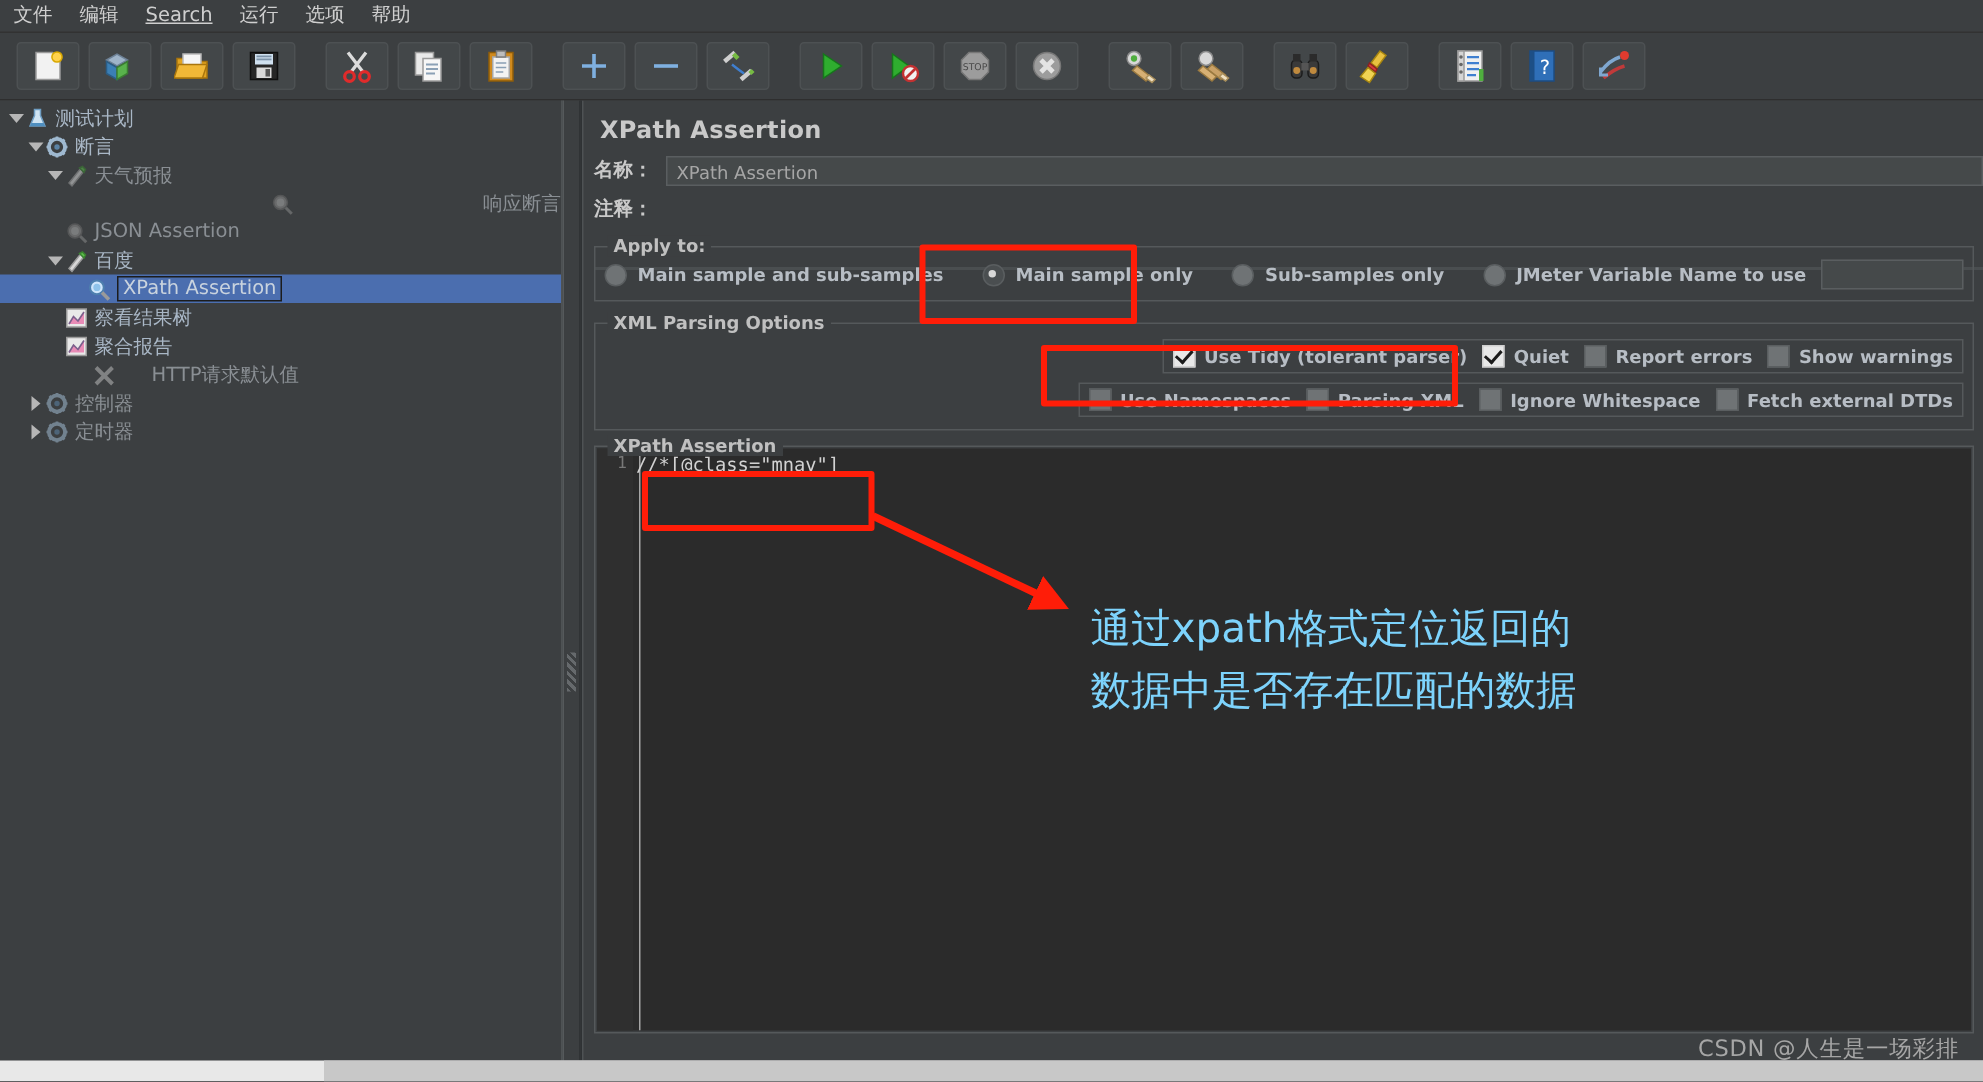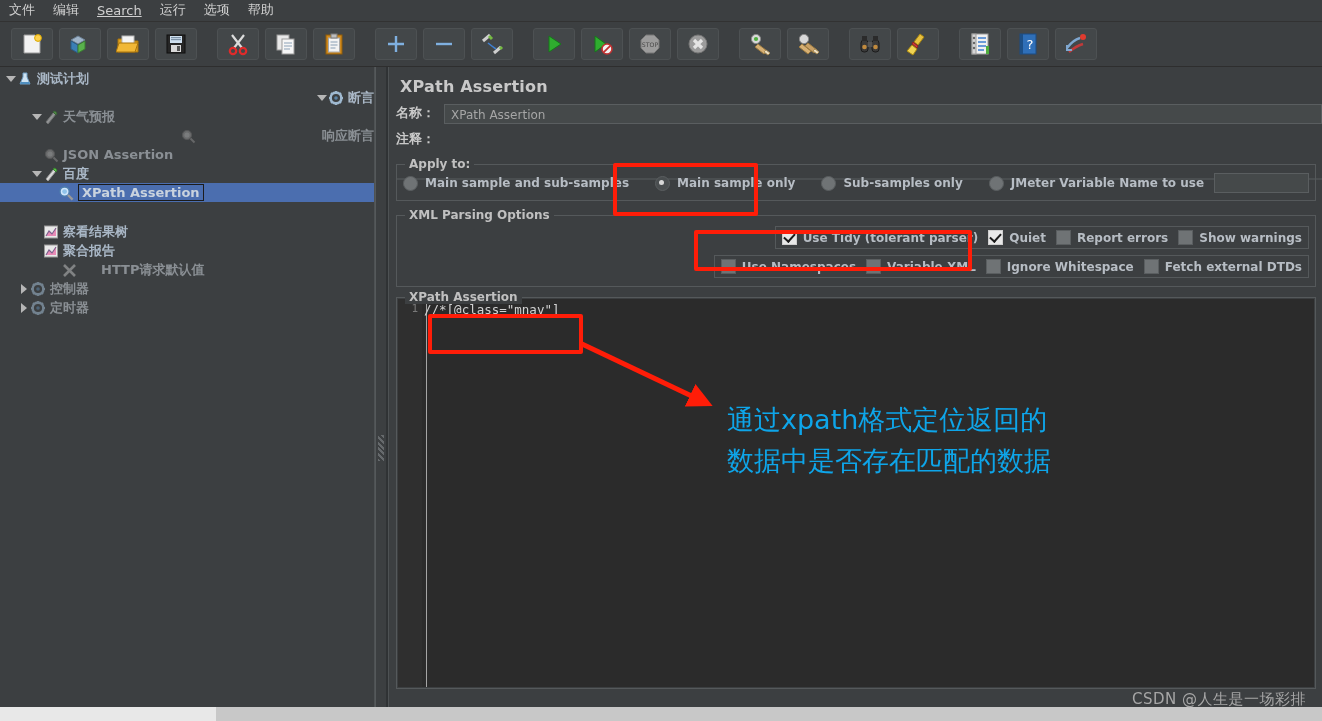--- a/index.html
+++ b/index.html
@@ -52,21 +52,20 @@
     box-sizing: border-box;
   }
   .tb-icn { width: 24px; height: 24px; display:block; }
 
   
   .tree-pane {
     position: absolute; left: 0; top: 67px; width: 374px; height: 640px;
     background: #3c3f41;
     border-right: 0;
     overflow: hidden;
-    font-weight: bold;
   }
   .tree-inner { position: relative; padding-top: 2px; }
   .tree-row {
     height: 19px; display: flex; align-items: center;
     white-space: nowrap; cursor: default;
     font-size: 13px;
     padding-left: 4px;
   }
   .tree-row.selected { background: #4b6eaf; }
   .tree-label { color: #a9b7c6; margin-left: 3px; }
@@ -197,21 +196,21 @@
     background: #cfcfcf; opacity: .75;
   }
 
   
   .hl-box {
     position: absolute; border: 4px solid #ff1d08; border-radius: 2px;
     pointer-events: none; z-index: 30;
   }
   .annot-text {
     position: absolute; z-index: 31;
-    color: #0ea5e9; font-size: 27px; line-height: 39px;
+    color: #7dd3fc; font-size: 27px; line-height: 39px;
     font-family: "DejaVu Sans", "Liberation Sans", sans-serif;
     white-space: nowrap;
   }
   .arrow-svg { position: absolute; z-index: 31; pointer-events: none; }
 
   .watermark {
     position: absolute; right: 16px; bottom: 12px; z-index: 32;
     color: #a6a6a6; font-size: 15px; letter-spacing: .5px;
   }
   .bottom-scrollbar {
@@ -435,21 +434,21 @@
   <div class="tree-pane">
     <div class="tree-inner" id="tree-inner">
         <div class="tree-row" style="padding-left: 4px;">
           <span class="twisty down"></span>
           <span class="tnode-icon"><svg viewBox="0 0 16 16" width="16" height="16">
               <path d="M6 2 h4 v4 l3 7 h-10 l3-7 z" fill="#cfe3f2" stroke="#6f9ec4"></path>
               <path d="M4 11 h8 l1 2 h-10 z" fill="#4f8fc0"></path>
             </svg></span>
           <span class="tree-label">测试计划</span>
         </div>
-        <div class="tree-row" style="padding-left: 28px; justify-content: flex-end;">
+        <div class="tree-row" style="padding-left: 17px;">
           <span class="twisty down"></span>
           <span class="tnode-icon"><svg viewBox="0 0 16 16" width="16" height="16">
               <circle cx="8" cy="8" r="5.4" fill="none" stroke="#9fb9d0" stroke-width="2.6"></circle>
               <circle cx="8" cy="8" r="1.8" fill="#5b83a5"></circle>
               <g stroke="#9fb9d0" stroke-width="1.8">
                 <path d="M8 1 v2 M8 13 v2 M1 8 h2 M13 8 h2 M3 3 l1.5 1.5 M11.5 11.5 L13 13 M13 3 l-1.5 1.5 M4.5 11.5 L3 13"></path>
               </g>
             </svg></span>
           <span class="tree-label">断言</span>
         </div>
@@ -489,21 +488,21 @@
         </div>
         <div class="tree-row selected" style="padding-left: 45px;">
           <span class="twisty"></span>
           <span class="tnode-icon"><svg viewBox="0 0 16 16" width="16" height="16">
               <circle cx="6.6" cy="6.6" r="4.6" fill="#cfe6fb" stroke="#4e7fae" stroke-width="1.4"></circle>
               <circle cx="6.6" cy="6.6" r="2.4" fill="#8fc3ea"></circle>
               <path d="M10 10 L14.6 14.6" stroke="#9a9a9a" stroke-width="2.4"></path>
             </svg></span>
           <span class="tree-label">XPath Assertion</span>
         </div>
-        <div class="tree-row" style="padding-left: 30px; margin-top: 20px;">
+        <div class="tree-row" style="padding-left: 30px;">
           <span class="twisty"></span>
           <span class="tnode-icon"><svg viewBox="0 0 16 16" width="16" height="16">
               <rect x="1.5" y="2" width="13" height="12" fill="#e9e9e9" stroke="#9a9a9a"></rect>
               <path d="M3 12 L6 7 L9 10 L13 4 L13 12 z" fill="#e88bb6"></path>
               <path d="M3 12 L6 7 L9 10 L13 4" stroke="#7b5f8c" fill="none" stroke-width="1.1"></path>
             </svg></span>
           <span class="tree-label">察看结果树</span>
         </div>
         <div class="tree-row" style="padding-left: 30px;">
           <span class="twisty"></span>
@@ -613,21 +612,21 @@
             <span class="chk-lbl">Show warnings</span>
           </span>
         </div>
         <div class="opt-line">
           <span class="chk-wrap">
             <span class="chk"></span>
             <span class="chk-lbl">Use Namespaces</span>
           </span>
           <span class="chk-wrap">
             <span class="chk"></span>
-            <span class="chk-lbl">Variable XML</span>
+            <span class="chk-lbl">Parsing XML</span>
           </span>
           <span class="chk-wrap">
             <span class="chk"></span>
             <span class="chk-lbl">Ignore Whitespace</span>
           </span>
           <span class="chk-wrap" style="margin-right:0;">
             <span class="chk"></span>
             <span class="chk-lbl">Fetch external DTDs</span>
           </span>
         </div>

